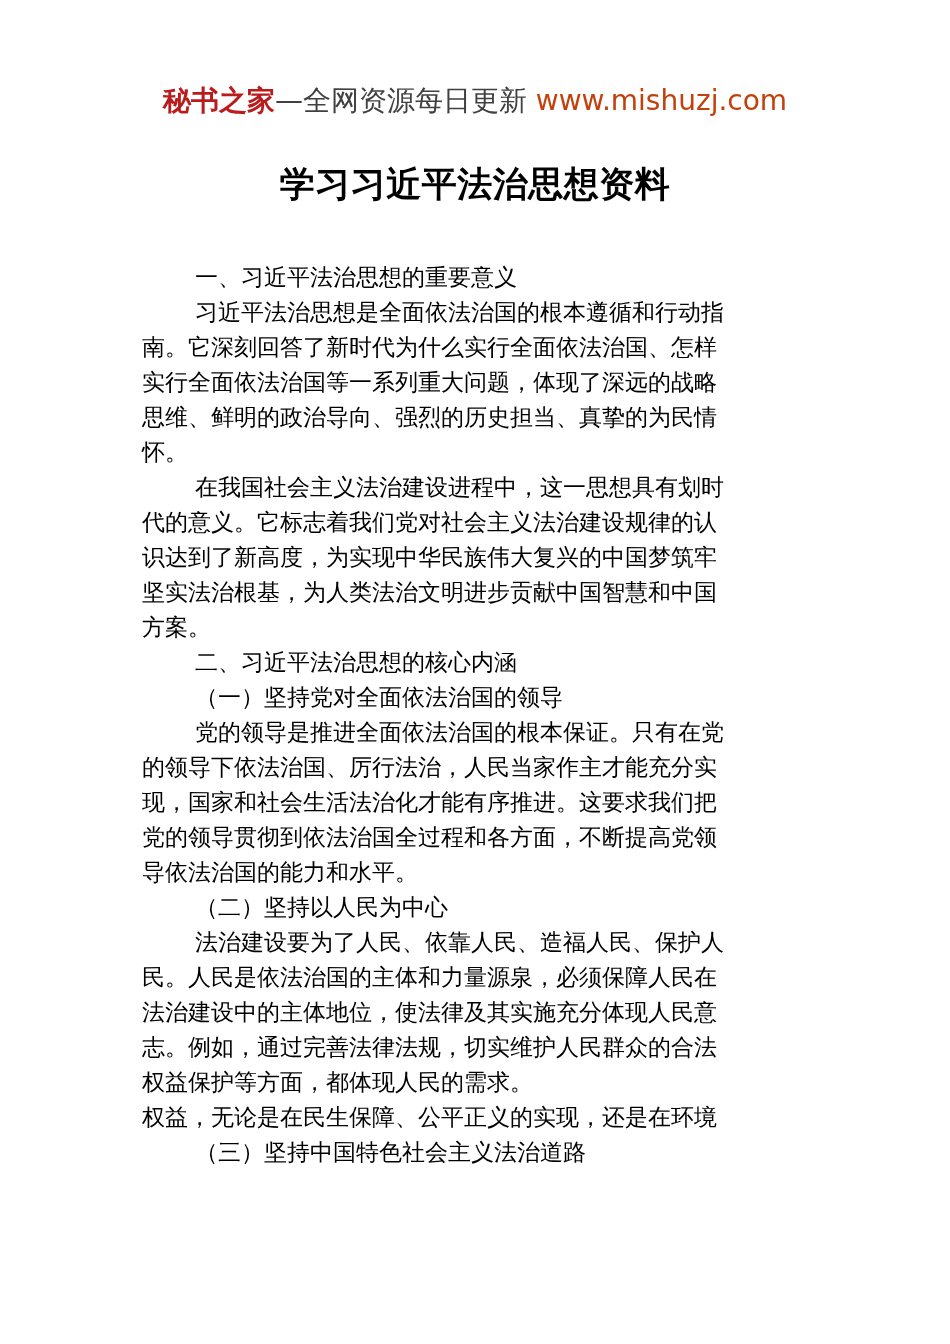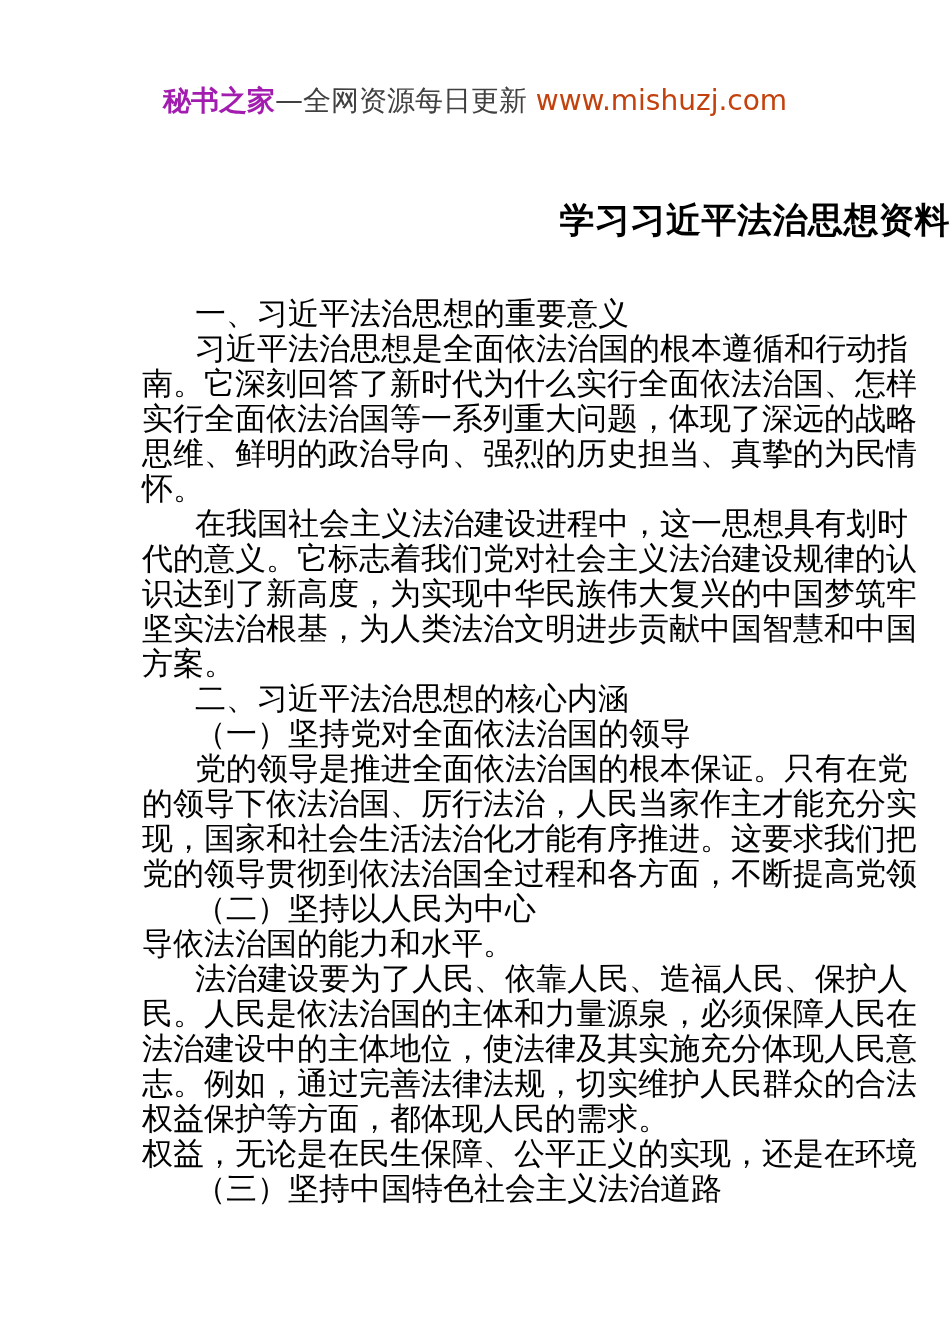--- a/index.html
+++ b/index.html
@@ -22,49 +22,49 @@
   .doc-header .brand {
     font-weight: bold;
   }
   .doc-header .tagline {
     color: #404040;
   }
   .doc-header .url {
     text-decoration: none;
   }
   .doc-title {
-    margin-top: 80px;
-    text-align: right;
+    margin-top: 44px;
+    text-align: center;
     font-size: 35px;
     line-height: 44px;
     font-weight: 600;
     letter-spacing: 0.5px;
   }
   .doc-body {
     margin: 54px 142px 0 142px;
     width: 666px;
-    font-size: 31px;
+    font-size: 23px;
   }
   .line {
     height: 35px;
     line-height: 35px;
     white-space: nowrap;
     overflow: visible;
   }
   .line.indent {
     padding-left: 53px;
   }
 </style>
 </head>
 <body>
 
 <div class="page">
 
   <div class="doc-header">
-    <span class="brand" style="color: #a21caf;">秘书之家</span><span class="tagline">—全网资源每日更新 </span><span class="url" style="color: #c2410c;">www.mishuzj.com</span>
+    <span class="brand" style="color: #b91c1c;">秘书之家</span><span class="tagline">—全网资源每日更新 </span><span class="url" style="color: #c2410c;">www.mishuzj.com</span>
   </div>
 
   <div class="doc-title">学习习近平法治思想资料</div>
 
   <div class="doc-body">
 
   <div class="line indent">一、习近平法治思想的重要意义</div>
       <div class="line indent">习近平法治思想是全面依法治国的根本遵循和行动指</div>
       <div class="line">南。它深刻回答了新时代为什么实行全面依法治国、怎样</div>
       <div class="line">实行全面依法治国等一系列重大问题，体现了深远的战略</div>
@@ -74,22 +74,22 @@
       <div class="line">代的意义。它标志着我们党对社会主义法治建设规律的认</div>
       <div class="line">识达到了新高度，为实现中华民族伟大复兴的中国梦筑牢</div>
       <div class="line">坚实法治根基，为人类法治文明进步贡献中国智慧和中国</div>
       <div class="line">方案。</div>
       <div class="line indent">二、习近平法治思想的核心内涵</div>
       <div class="line indent">（一）坚持党对全面依法治国的领导</div>
       <div class="line indent">党的领导是推进全面依法治国的根本保证。只有在党</div>
       <div class="line">的领导下依法治国、厉行法治，人民当家作主才能充分实</div>
       <div class="line">现，国家和社会生活法治化才能有序推进。这要求我们把</div>
       <div class="line">党的领导贯彻到依法治国全过程和各方面，不断提高党领</div>
+      <div class="line">导依法治国的能力和水平。</div>
       <div class="line indent">（二）坚持以人民为中心</div>
-      <div class="line">导依法治国的能力和水平。</div>
       <div class="line indent">法治建设要为了人民、依靠人民、造福人民、保护人</div>
       <div class="line">民。人民是依法治国的主体和力量源泉，必须保障人民在</div>
       <div class="line">法治建设中的主体地位，使法律及其实施充分体现人民意</div>
       <div class="line">志。例如，通过完善法律法规，切实维护人民群众的合法</div>
       <div class="line">权益保护等方面，都体现人民的需求。</div>
       <div class="line">权益，无论是在民生保障、公平正义的实现，还是在环境</div>
       <div class="line indent">（三）坚持中国特色社会主义法治道路</div>
     </div>
 
 </div>

